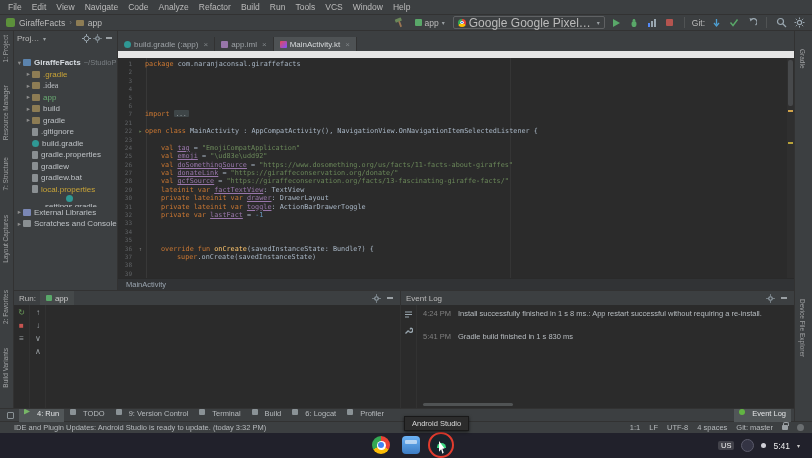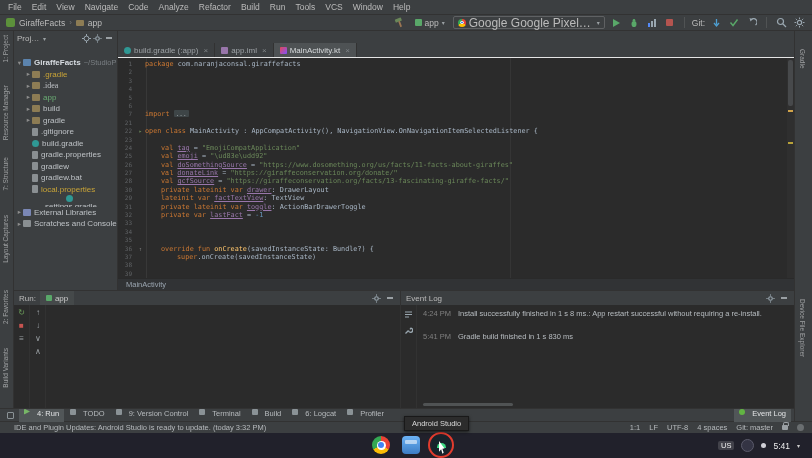--- a/index.html
+++ b/index.html
@@ -57,21 +57,21 @@
   .tree-icon.gradle-file{background:#2f9894;width:7px;height:7px;border-radius:50%}
   .tree-icon.lib{background:#7a87b5}
   .tree-icon.scratch{background:#8a8f92}
   .tree-label.bold{font-weight:bold;color:#d8dde2}
   .tree-label.hl-yellow{color:#c9a437}
   .tree-label.hl-green{color:#6aab73}
   .tree-path{color:#7a7f83;margin-left:3px;font-size:7.5px}
 
   
   #editor-band{position:absolute;left:118px;top:31px;width:676px;height:27px;background:#3c3f41;
-    border-bottom:1px solid #e5e5e5}
+    border-bottom:7px solid #e5e5e5}
   #tabsrow{position:absolute;left:0;bottom:0;height:14px;display:flex}
   .tab{display:flex;align-items:center;gap:3px;padding:0 6px;font-size:8px;color:#9da2a6;
     background:#3c3f41;border-right:1px solid #323232;height:14px;cursor:default;white-space:nowrap}
   .tab.active{background:#4e5254;color:#d7dadc}
   .tab-icon{width:7px;height:7px;border-radius:1px;flex:none}
   .tab-icon.gradle{background:#2f9894;border-radius:50%}
   .tab-icon.iml{background:#9876aa}
   .tab-icon.kotlin{background:linear-gradient(135deg,#e44857,#7f52ff)}
   .tab-close{color:#7f8487;font-size:8px;margin-left:2px}
 
@@ -434,24 +434,24 @@
         <div class="code-line"><span class="lnum">4</span><span class="lic"></span><span class="lcode"></span></div>
         <div class="code-line"><span class="lnum">5</span><span class="lic"></span><span class="lcode"></span></div>
         <div class="code-line"><span class="lnum">6</span><span class="lic"></span><span class="lcode"></span></div>
         <div class="code-line"><span class="lnum">7</span><span class="lic"></span><span class="lcode"><span class="tk-k">import </span><span class="tk-fold">...</span></span></div>
         <div class="code-line"><span class="lnum">21</span><span class="lic"></span><span class="lcode"></span></div>
         <div class="code-line"><span class="lnum">22</span><span class="lic" style="color: rgb(106, 135, 89);">▸</span><span class="lcode"><span class="tk-k">open class </span><span class="tk-t">MainActivity : AppCompatActivity(), NavigationView.OnNavigationItemSelectedListener {</span></span></div>
         <div class="code-line"><span class="lnum">23</span><span class="lic"></span><span class="lcode"></span></div>
         <div class="code-line"><span class="lnum">24</span><span class="lic"></span><span class="lcode" style="padding-left: 16px;"><span class="tk-k">val </span><span class="tk-p">tag</span><span class="tk-t"> = </span><span class="tk-s">"EmojiCompatApplication"</span></span></div>
         <div class="code-line"><span class="lnum">25</span><span class="lic"></span><span class="lcode" style="padding-left: 16px;"><span class="tk-k">val </span><span class="tk-p">emoji</span><span class="tk-t"> = </span><span class="tk-s">"\ud83e\udd92"</span></span></div>
         <div class="code-line"><span class="lnum">26</span><span class="lic"></span><span class="lcode" style="padding-left: 16px;"><span class="tk-k">val </span><span class="tk-p">doSomethingSource</span><span class="tk-t"> = </span><span class="tk-s">"https://www.dosomething.org/us/facts/11-facts-about-giraffes"</span></span></div>
-        <div class="code-line"><span class="lnum">27</span><span class="lic"></span><span class="lcode" style="padding-left: 16px; font-family: Liberation Mono, monospace;"><span class="tk-k">val </span><span class="tk-p">donateLink</span><span class="tk-t"> = </span><span class="tk-s">"https://giraffeconservation.org/donate/"</span></span></div>
+        <div class="code-line"><span class="lnum">27</span><span class="lic"></span><span class="lcode" style="padding-left: 16px;"><span class="tk-k">val </span><span class="tk-p">donateLink</span><span class="tk-t"> = </span><span class="tk-s">"https://giraffeconservation.org/donate/"</span></span></div>
         <div class="code-line"><span class="lnum">28</span><span class="lic"></span><span class="lcode" style="padding-left: 16px;"><span class="tk-k">val </span><span class="tk-p">gcfSource</span><span class="tk-t"> = </span><span class="tk-s">"https://giraffeconservation.org/facts/13-fascinating-giraffe-facts/"</span></span></div>
+        <div class="code-line"><span class="lnum">29</span><span class="lic"></span><span class="lcode" style="padding-left: 16px;"><span class="tk-k">lateinit var </span><span class="tk-p">factTextView</span><span class="tk-t">: TextView</span></span></div>
         <div class="code-line"><span class="lnum">30</span><span class="lic"></span><span class="lcode" style="padding-left: 16px;"><span class="tk-k">private lateinit var </span><span class="tk-p">drawer</span><span class="tk-t">: DrawerLayout</span></span></div>
-        <div class="code-line"><span class="lnum">29</span><span class="lic"></span><span class="lcode" style="padding-left: 16px;"><span class="tk-k">lateinit var </span><span class="tk-p">factTextView</span><span class="tk-t">: TextView</span></span></div>
         <div class="code-line"><span class="lnum">31</span><span class="lic"></span><span class="lcode" style="padding-left: 16px;"><span class="tk-k">private lateinit var </span><span class="tk-p">toggle</span><span class="tk-t">: ActionBarDrawerToggle</span></span></div>
         <div class="code-line"><span class="lnum">32</span><span class="lic"></span><span class="lcode" style="padding-left: 16px;"><span class="tk-k">private var </span><span class="tk-p">lastFact</span><span class="tk-t"> = </span><span class="tk-n">-1</span></span></div>
         <div class="code-line"><span class="lnum">33</span><span class="lic"></span><span class="lcode"></span></div>
         <div class="code-line"><span class="lnum">34</span><span class="lic"></span><span class="lcode"></span></div>
         <div class="code-line"><span class="lnum">35</span><span class="lic"></span><span class="lcode"></span></div>
         <div class="code-line"><span class="lnum">36</span><span class="lic" style="color: rgb(120, 120, 120);">↑</span><span class="lcode" style="padding-left: 16px;"><span class="tk-k">override fun </span><span class="tk-f">onCreate</span><span class="tk-t">(savedInstanceState: Bundle?) {</span></span></div>
         <div class="code-line"><span class="lnum">37</span><span class="lic"></span><span class="lcode" style="padding-left: 32px;"><span class="tk-k">super</span><span class="tk-t">.onCreate(savedInstanceState)</span></span></div>
         <div class="code-line"><span class="lnum">38</span><span class="lic"></span><span class="lcode"></span></div>
         <div class="code-line"><span class="lnum">39</span><span class="lic"></span><span class="lcode"></span></div>
       </div>

